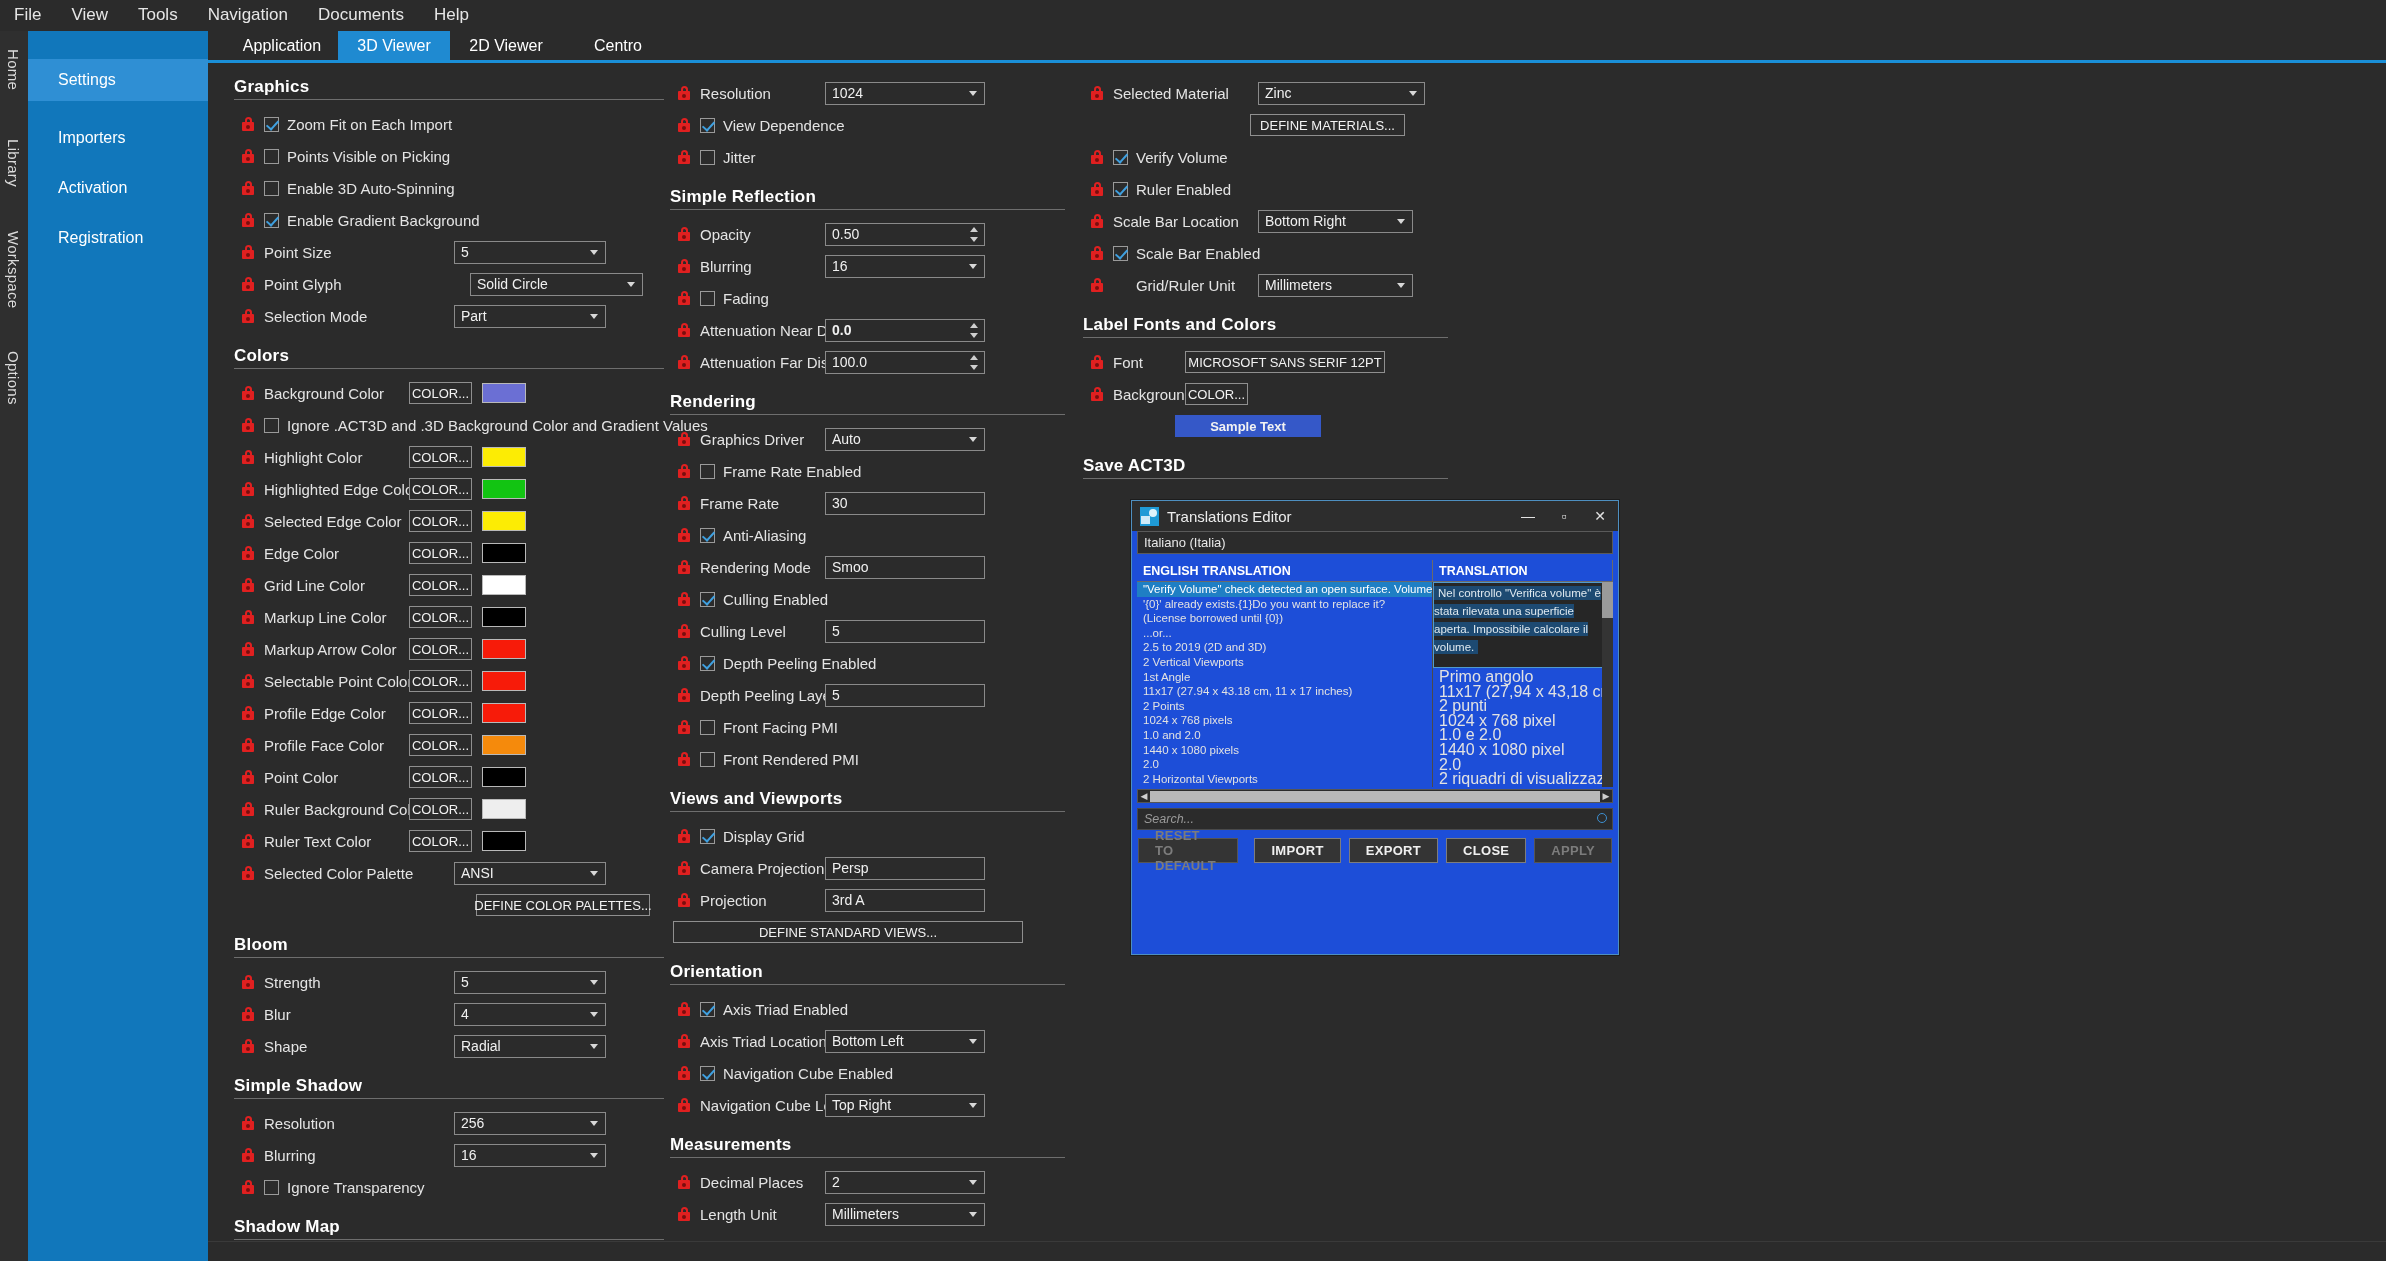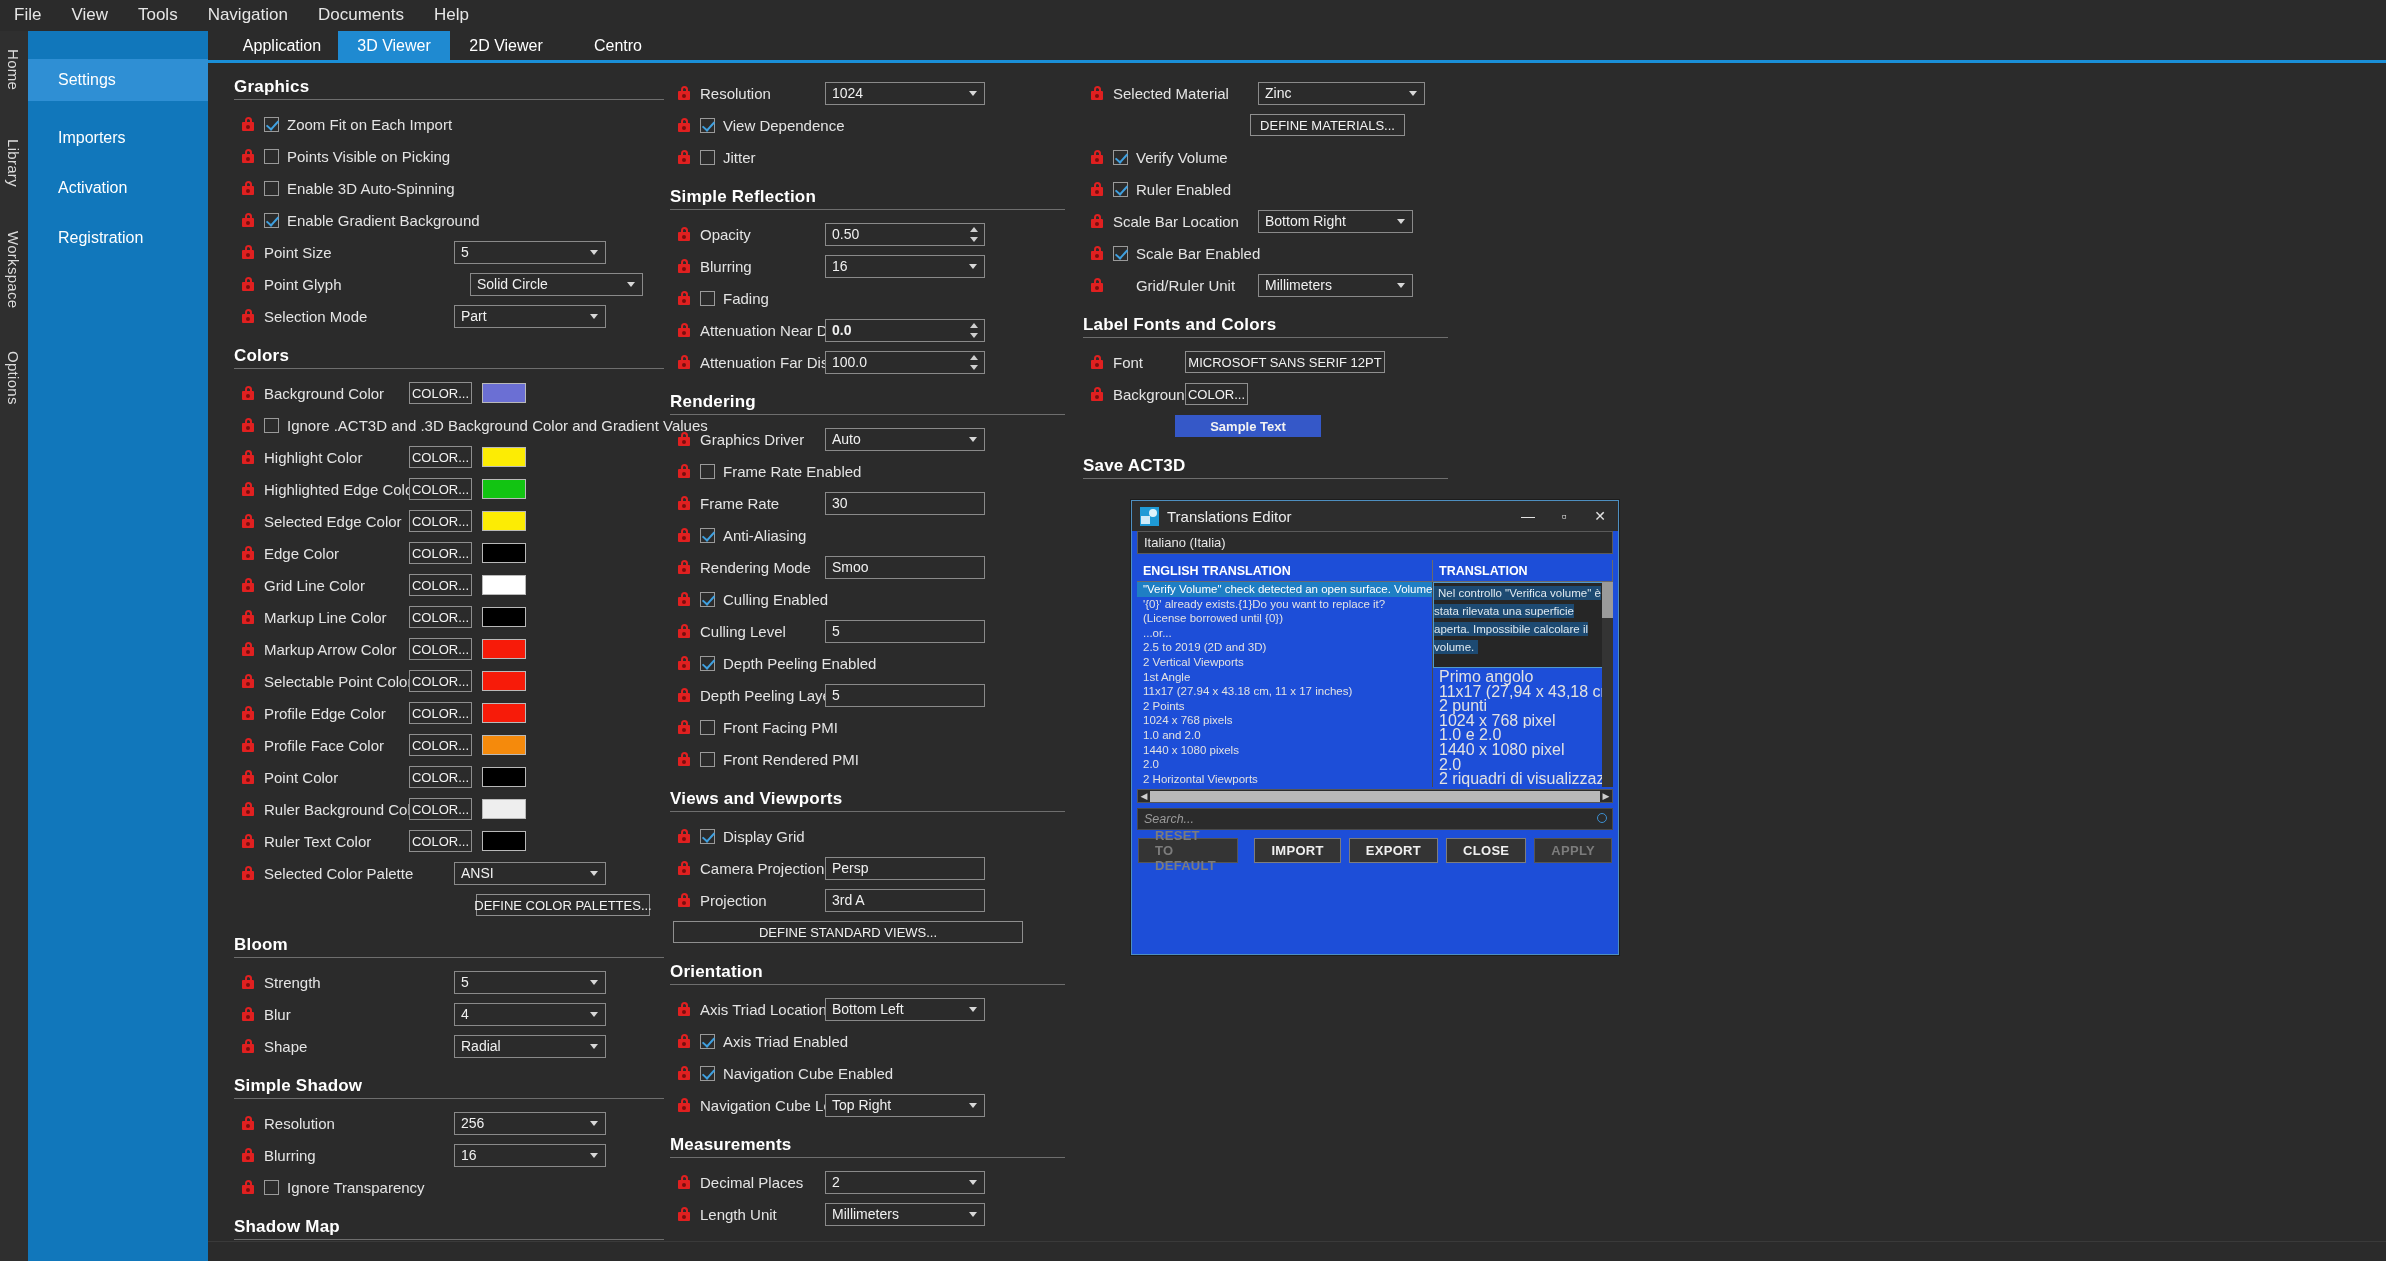--- a/index.html
+++ b/index.html
@@ -783,33 +783,33 @@
       <span class="btn" style="width:350px;margin-left:3px;">DEFINE STANDARD VIEWS...</span>
     </div>
 
     <div class="sect-title">Orientation</div>
     <div class="sect-rule"></div>
     <div class="row">
       <span class="lock">
           <b></b>
           <i></i>
         </span>
+      <span class="cb on"></span>
+      <span class="lbl">Axis Triad Enabled</span>
+    </div>
+    <div class="row">
+      <span class="lock">
+          <b></b>
+          <i></i>
+        </span>
       <span class="lbl" style="width:125px;">Axis Triad Location</span>
       <span class="combo" style="width:160px;">
         <span class="v">Bottom Left</span>
           <span class="caret"></span>
       </span>
-    </div>
-    <div class="row">
-      <span class="lock">
-          <b></b>
-          <i></i>
-        </span>
-      <span class="cb on"></span>
-      <span class="lbl">Axis Triad Enabled</span>
     </div>
     <div class="row">
       <span class="lock">
           <b></b>
           <i></i>
         </span>
       <span class="cb on"></span>
       <span class="lbl">Navigation Cube Enabled</span>
     </div>
     <div class="row">

